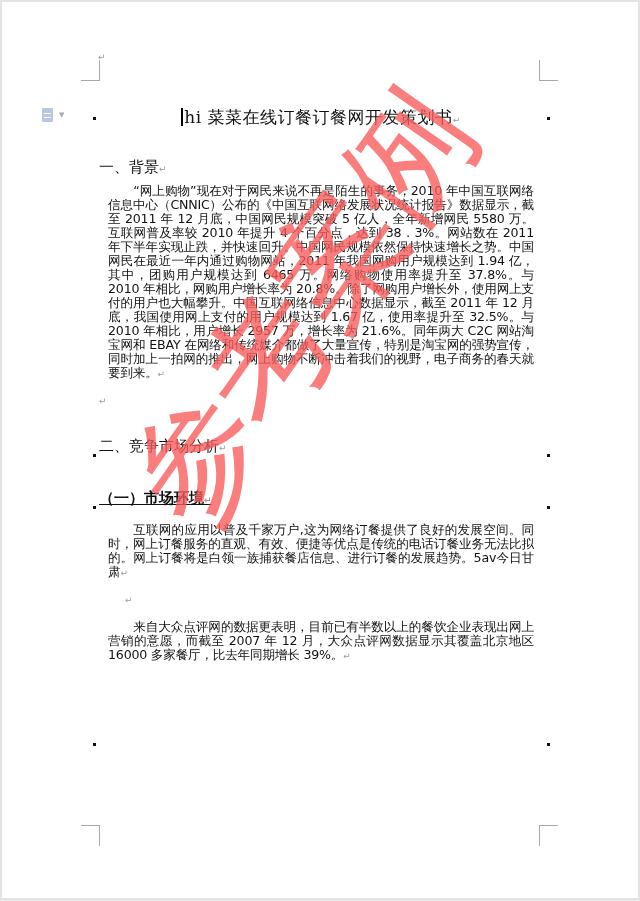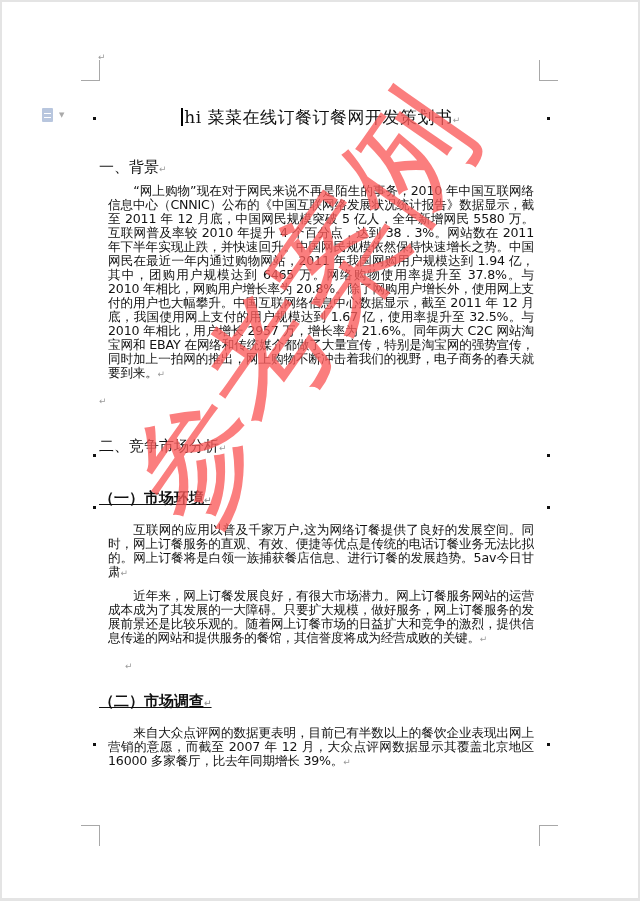--- a/index.html
+++ b/index.html
@@ -80,21 +80,19 @@
     </div>
 
     <div class="h1"><span>一、背景</span><span class="para-mark">↵</span></div>
     <p class="body" style="margin-top:6px"><span>“网上购物”现在对于网民来说不再是陌生的事务，2010 年中国互联网络信息中心（CNNIC）公布的《中国互联网络发展状况统计报告》数据显示，截至 2011 年 12 月底，中国网民规模突破 5 亿人，全年新增网民 5580 万。互联网普及率较 2010 年提升 4 个百分点，达到 38．3%。网站数在 2011 年下半年实现止跌，并快速回升。中国网民规模依然保持快速增长之势。中国网民在最近一年内通过购物网站，2011 年我国网购用户规模达到 1.94 亿，其中，团购用户规模达到 6465 万。网络购物使用率提升至 37.8%。与 2010 年相比，网购用户增长率为 20.8%。除了网购用户增长外，使用网上支付的用户也大幅攀升。中国互联网络信息中心数据显示，截至 2011 年 12 月底，我国使用网上支付的用户规模达到 1.67 亿，使用率提升至 32.5%。与 2010 年相比，用户增长 2957 万，增长率为 21.6%。同年两大 C2C 网站淘宝网和 EBAY 在网络和传统媒介都做了大量宣传，特别是淘宝网的强势宣传，同时加上一拍网的推出，网上购物不断冲击着我们的视野，电子商务的春天就要到来。</span><span class="para-mark">↵</span></p>
     <div class="blank"><span class="para-mark">↵</span></div>
 
     <div class="h1" style="margin-top:28px"><span>二、竞争市场分析</span><span class="para-mark">↵</span></div>
 
     <div class="h2" style="margin-top:30px"><span>（一）市场环境</span><span class="para-mark">↵</span></div>
     <p class="body" style="margin-top:14px"><span>互联网的应用以普及千家万户,这为网络订餐提供了良好的发展空间。同时，网上订餐服务的直观、有效、便捷等优点是传统的电话订餐业务无法比拟的。网上订餐将是白领一族捕获餐店信息、进行订餐的发展趋势。5av今日甘肃</span><span class="para-mark">↵</span></p>
-    <p class="body"><span>近年来，网上订餐发展良好，有很大市场潜力。网上订餐服务网站的运营成本成为了其发展的一大障碍。只要扩大规模，做好服务，网上订餐服务的发展前景还是比较乐观的。随着网上订餐市场的日益扩大和竞争的激烈，提供信息传递的网站和提供服务的餐馆，其信誉度将成为经营成败的关键。</span><span class="para-mark">↵</span></p>
     <div class="blank" style="padding-left:26px"><span class="para-mark">↵</span></div>
 
-    <div class="h2" style="margin-top:18px"><span>（二）市场调查</span><span class="para-mark">↵</span></div>
     <p class="body" style="margin-top:14px"><span>来自大众点评网的数据更表明，目前已有半数以上的餐饮企业表现出网上营销的意愿，而截至 2007 年 12 月，大众点评网数据显示其覆盖北京地区 16000 多家餐厅，比去年同期增长 39%。</span><span class="para-mark">↵</span></p>
   </div>
 
   <div class="watermark">参考案例</div>
 </div>
 
 </body></html>

